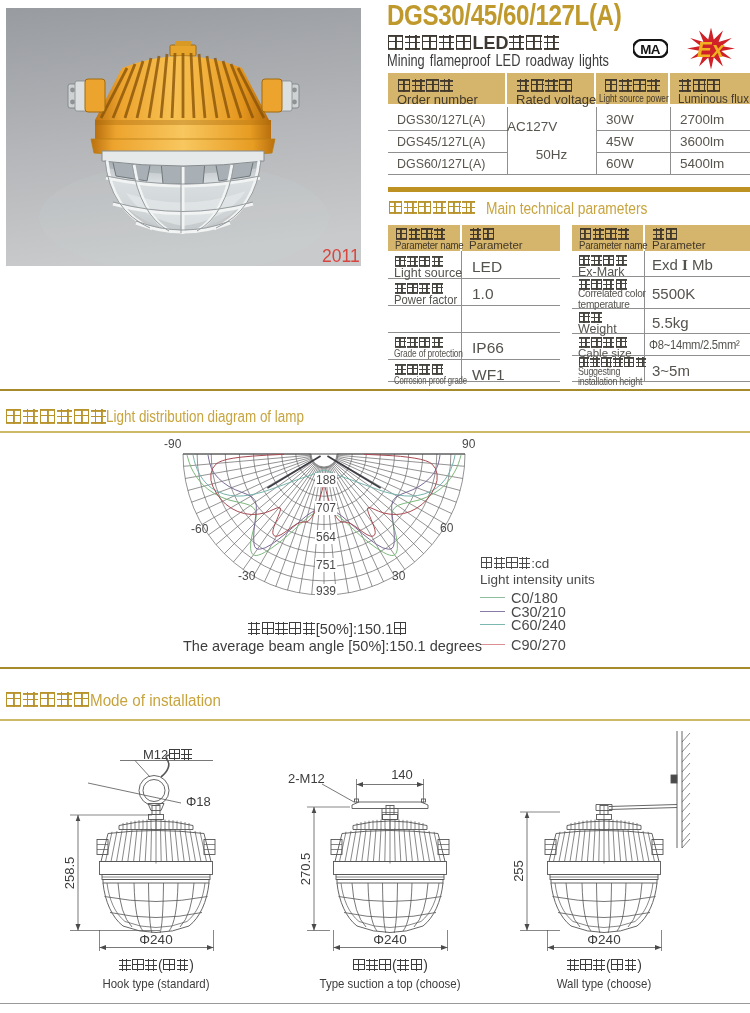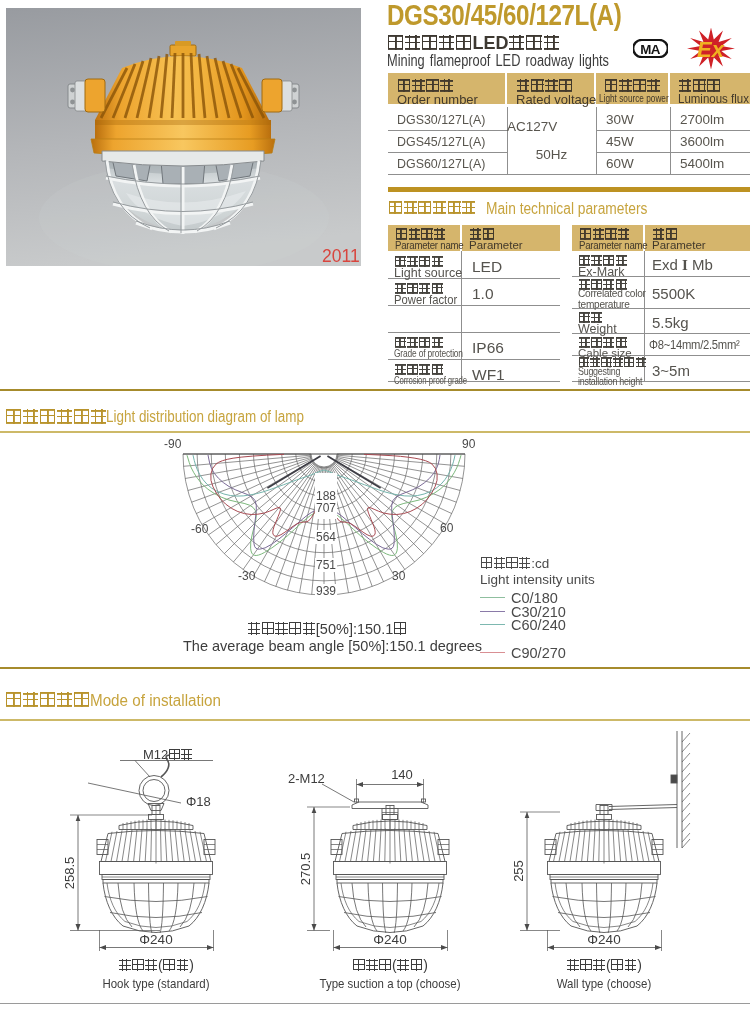--- a/index.html
+++ b/index.html
@@ -330,39 +330,39 @@
     </svg>
 </div>
 
 <div class="abs" id="plabels" style="left:0;top:0;font-size:12px;color:#4a4a4a">
     <div style="position: absolute; left: 164px; top: 437px; font-size: 12px; color: rgb(74, 74, 74); line-height: 14px;">-90</div>
     <div style="position: absolute; left: 462px; top: 437px; font-size: 12px; color: rgb(74, 74, 74); line-height: 14px;">90</div>
     <div style="position: absolute; left: 191px; top: 522px; font-size: 12px; color: rgb(74, 74, 74); line-height: 14px;">-60</div>
     <div style="position: absolute; left: 440px; top: 521px; font-size: 12px; color: rgb(74, 74, 74); line-height: 14px;">60</div>
     <div style="position: absolute; left: 238px; top: 569px; font-size: 12px; color: rgb(74, 74, 74); line-height: 14px;">-30</div>
     <div style="position: absolute; left: 392px; top: 569px; font-size: 12px; color: rgb(74, 74, 74); line-height: 14px;">30</div>
-    <div style="position: absolute; left: 326px; top: 473px; font-size: 12px; color: rgb(74, 74, 74); line-height: 14px; transform: translateX(-50%); background: rgb(255, 255, 255); padding: 16px 1px;">188</div>
+    <div style="position: absolute; left: 326px; top: 473px; font-size: 12px; color: rgb(74, 74, 74); line-height: 14px; transform: translateX(-50%); background: rgb(255, 255, 255); padding: 0px 1px;">188</div>
     <div style="position: absolute; left: 326px; top: 501px; font-size: 12px; color: rgb(74, 74, 74); line-height: 14px; transform: translateX(-50%); background: rgb(255, 255, 255); padding: 0px 1px;">707</div>
     <div style="position: absolute; left: 326px; top: 530px; font-size: 12px; color: rgb(74, 74, 74); line-height: 14px; transform: translateX(-50%); background: rgb(255, 255, 255); padding: 0px 1px;">564</div>
     <div style="position: absolute; left: 326px; top: 558px; font-size: 12px; color: rgb(74, 74, 74); line-height: 14px; transform: translateX(-50%); background: rgb(255, 255, 255); padding: 0px 1px;">751</div>
     <div style="position: absolute; left: 326px; top: 584px; font-size: 12px; color: rgb(74, 74, 74); line-height: 14px; transform: translateX(-50%); background: rgb(255, 255, 255); padding: 0px 1px;">939</div>
   </div>
 
 <div class="abs" style="left:480px;top:556px;font-size:13.5px;color:#4a4a4a"><span class="h"></span><span class="h v2"></span><span class="h"></span><span class="h v2"></span>:cd</div>
 <div class="abs" style="left:480px;top:572px;font-size:13.5px;color:#4a4a4a">Light intensity units</div>
 <div class="abs" style="left:480px;top:590px;width:130px;font-size:14.5px;color:#4a4a4a">
   <div style="position:relative;height:13px;margin-bottom:0.5px">
       <span style="position:absolute;left:0;top:7px;width:25px;height:1.2px;background:#8fbf9f"></span>
       <span style="position:absolute;left:31px;top:0">C0/180</span>
     </div>
   <div style="position:relative;height:13px;margin-bottom:0.5px">
       <span style="position:absolute;left:0;top:7px;width:25px;height:1.2px;background:#8a7aa8"></span>
       <span style="position:absolute;left:31px;top:0">C30/210</span>
     </div>
-  <div style="position:relative;height:13px;margin-bottom:15px">
+  <div style="position:relative;height:13px;margin-bottom:7px">
       <span style="position:absolute;left:0;top:7px;width:25px;height:1.2px;background:#7db8b0"></span>
       <span style="position:absolute;left:31px;top:0">C60/240</span>
     </div>
   <div style="position:relative;height:13px">
       <span style="position:absolute;left:0;top:7px;width:25px;height:1.2px;background:#d98f93"></span>
       <span style="position:absolute;left:31px;top:0">C90/270</span>
     </div>
 </div>
 
 <div class="abs" style="left:247px;top:621px;font-size:14.5px;color:#3d3d3d"><span class="h v2"></span><span class="h"></span><span class="h v2"></span><span class="h"></span><span class="h v2"></span>[50%]:150.1<span class="h"></span></div>

